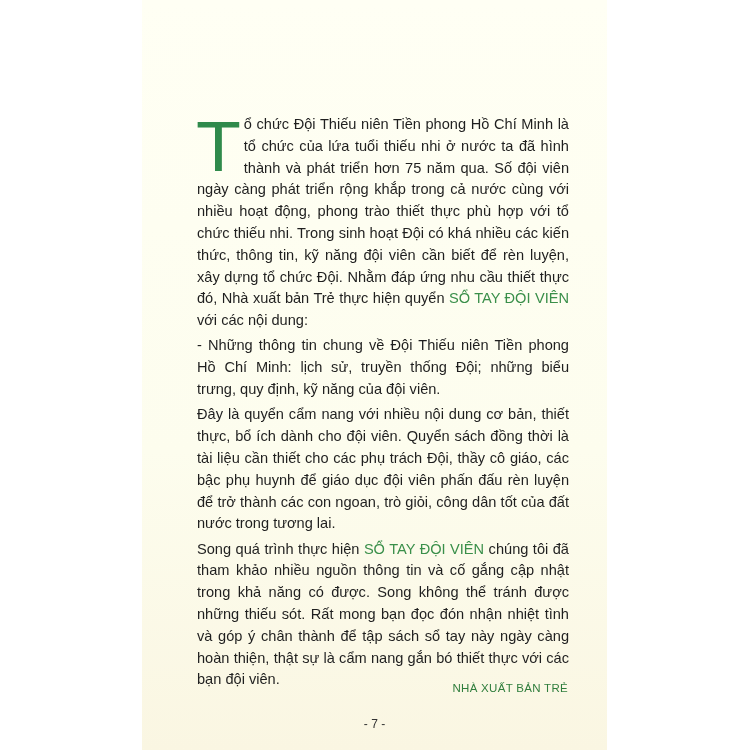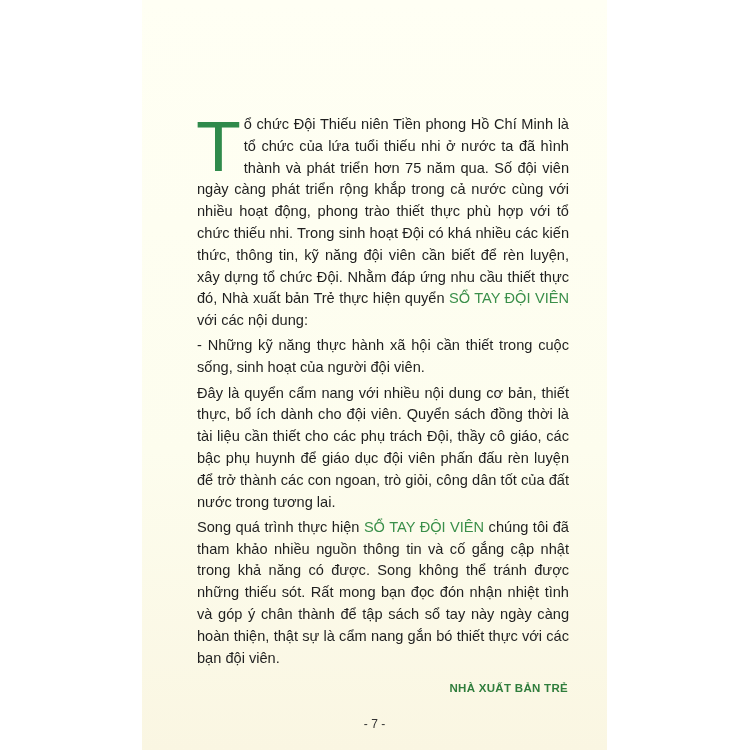--- a/index.html
+++ b/index.html
@@ -18,32 +18,32 @@
   }
   .content p { margin:0 0 3.5px 0; }
   .dropcap {
     float:left; color:#2f8a4b; font-family:"Liberation Sans", sans-serif;
     font-size:70px; line-height:58px; height:60px; margin:4px 4px 0 0; font-weight:normal;
     transform: scaleX(1.05);
   }
   .green { color:#3a8f4a; }
   .publisher {
     position:absolute; right:39px; top:682px;
-    font-size:11.5px; font-weight:bold; color:#2f7d3c; letter-spacing:0.3px;
+    font-size:11.5px; font-weight:normal; color:#2f7d3c; letter-spacing:0.3px;
   }
   .pagenum {
     position:absolute; left:0; width:465px; top:717px; text-align:center;
     font-size:12px; color:#333;
   }
 </style>
 </head>
 <body>
 
 <div class="page">
   <div class="content">
     <p><span class="dropcap">T</span><span>ổ chức Đội Thiếu niên Tiền phong Hồ Chí Minh là tổ chức của lứa tuổi thiếu nhi ở nước ta đã hình thành và phát triển hơn 75 năm qua. Số đội viên ngày càng phát triển rộng khắp trong cả nước cùng với nhiều hoạt động, phong trào thiết thực phù hợp với tổ chức thiếu nhi. Trong sinh hoạt Đội có khá nhiều các kiến thức, thông tin, kỹ năng  đội viên cần biết để rèn luyện, xây dựng  tổ chức Đội. Nhằm đáp ứng nhu cầu thiết thực đó, Nhà xuất bản Trẻ thực hiện quyển </span><span class="green">SỔ TAY ĐỘI VIÊN</span><span> với các nội dung:</span></p>
-    <p>- Những kỹ năng thực hành xã hội cần thiết trong cuộc sống, sinh hoạt của người đội viên.</p>
+    <p>- Những thông tin chung về Đội Thiếu niên Tiền phong Hồ Chí Minh: lịch sử, truyền thống Đội; những biểu trưng, quy định, kỹ năng của đội viên.</p>
     <p>Đây là quyển cẩm nang với nhiều nội dung cơ bản, thiết thực, bổ ích dành cho đội viên. Quyển sách đồng thời là tài liệu cần thiết cho các phụ trách Đội, thầy cô giáo, các bậc phụ huynh để giáo dục đội viên phấn đấu rèn luyện để trở thành các con ngoan, trò giỏi, công dân tốt của đất nước trong tương lai.</p>
     <p><span>Song quá trình thực hiện </span><span class="green">SỔ TAY ĐỘI VIÊN</span><span> chúng tôi đã tham khảo nhiều nguồn thông tin và cố gắng cập nhật trong khả năng có được. Song không thể tránh được những thiếu sót. Rất mong bạn đọc đón nhận nhiệt tình và góp ý chân thành để tập sách sổ tay này ngày càng hoàn thiện, thật sự là cẩm nang gắn bó thiết thực với các bạn đội viên.</span></p>
   </div>
   <div class="publisher">NHÀ XUẤT BẢN TRẺ</div>
   <div class="pagenum">- 7 -</div>
 </div>
 
 </body></html>

